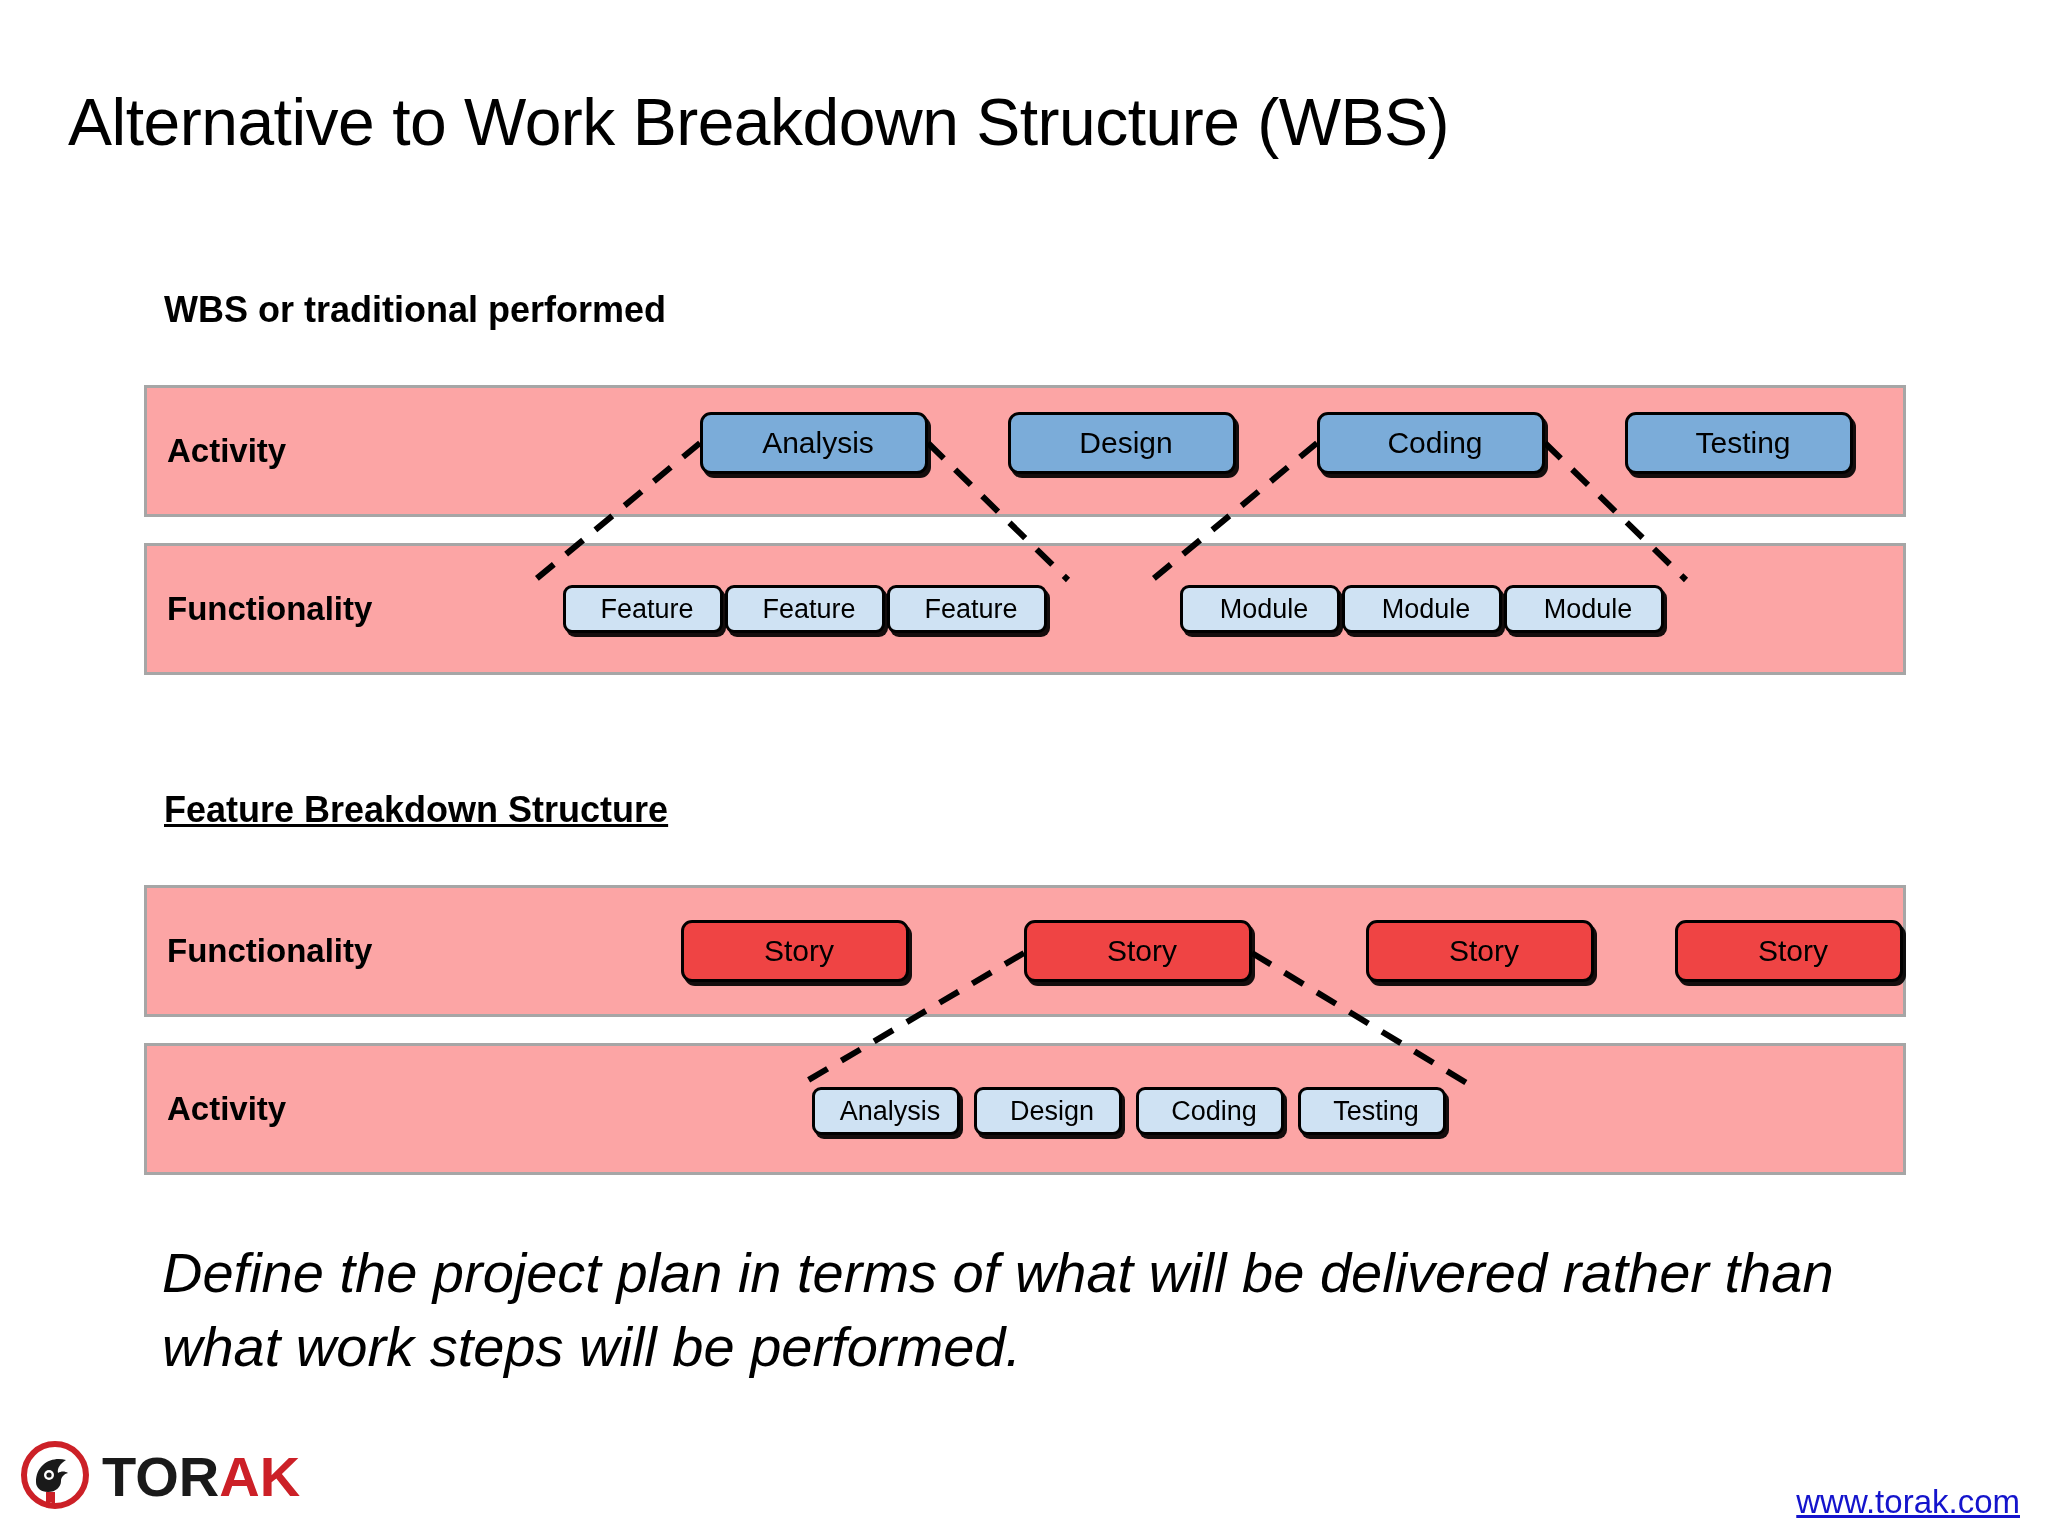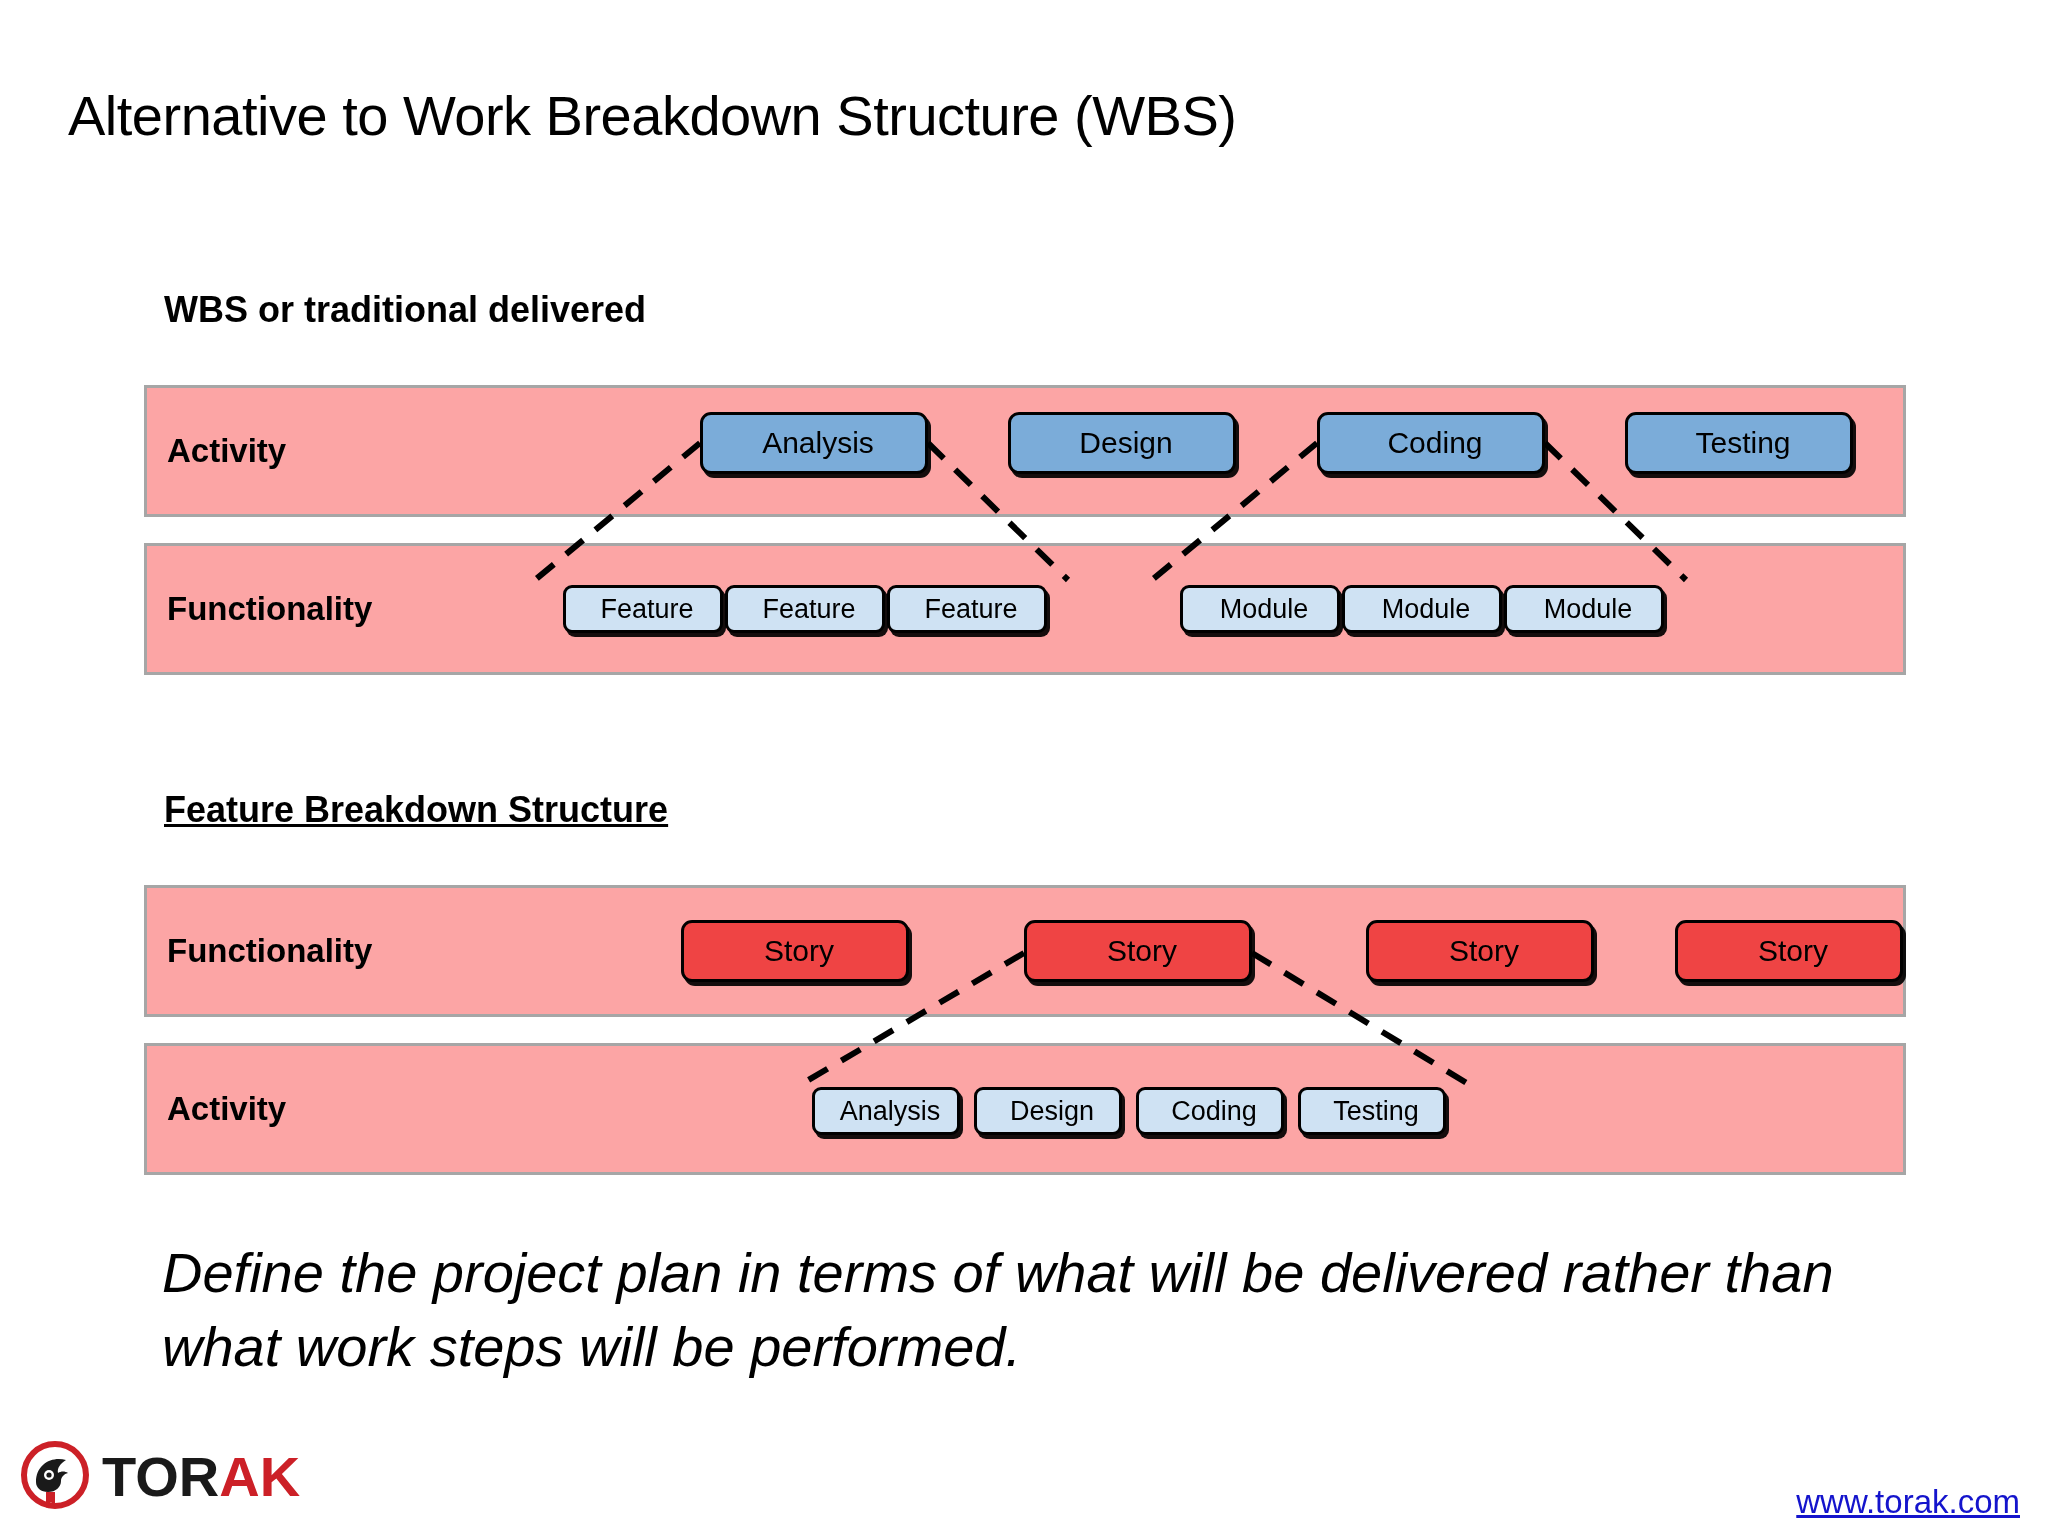--- a/index.html
+++ b/index.html
@@ -13,23 +13,23 @@
     position: relative;
     overflow: hidden;
     font-family: "Liberation Sans", sans-serif;
     color: #000000;
   }
 
   
   #slide-title {
     position: absolute;
     left: 68px;
-    top: 70px;
+    top: 76px;
     width: 1920px;
-    font-size: 56px;
+    font-size: 66px;
     line-height: 92px;
     font-weight: 400;
     letter-spacing: -0.5px;
     color: #000000;
     white-space: nowrap;
   }
 
   
   .section-heading {
     position: absolute;
@@ -155,21 +155,21 @@
     color: #1414cc;
     text-decoration: underline;
     white-space: nowrap;
   }
 </style>
 </head>
 <body>
 
 <div id="slide-title">Alternative to Work Breakdown Structure (WBS)</div>
 
-<div class="section-heading" id="heading-wbs">WBS or traditional delivered</div>
+<div class="section-heading" id="heading-wbs">WBS or traditional performed</div>
 
 <div class="row-band" id="band-wbs-activity">
   <span class="row-label">Activity</span>
 </div>
 
 <div class="node big blue" style="left:700px; top:412px;">
   <span>Analysis</span>
 </div>
 <div class="node big blue" style="left:1008px; top:412px;">
   <span>Design</span>

